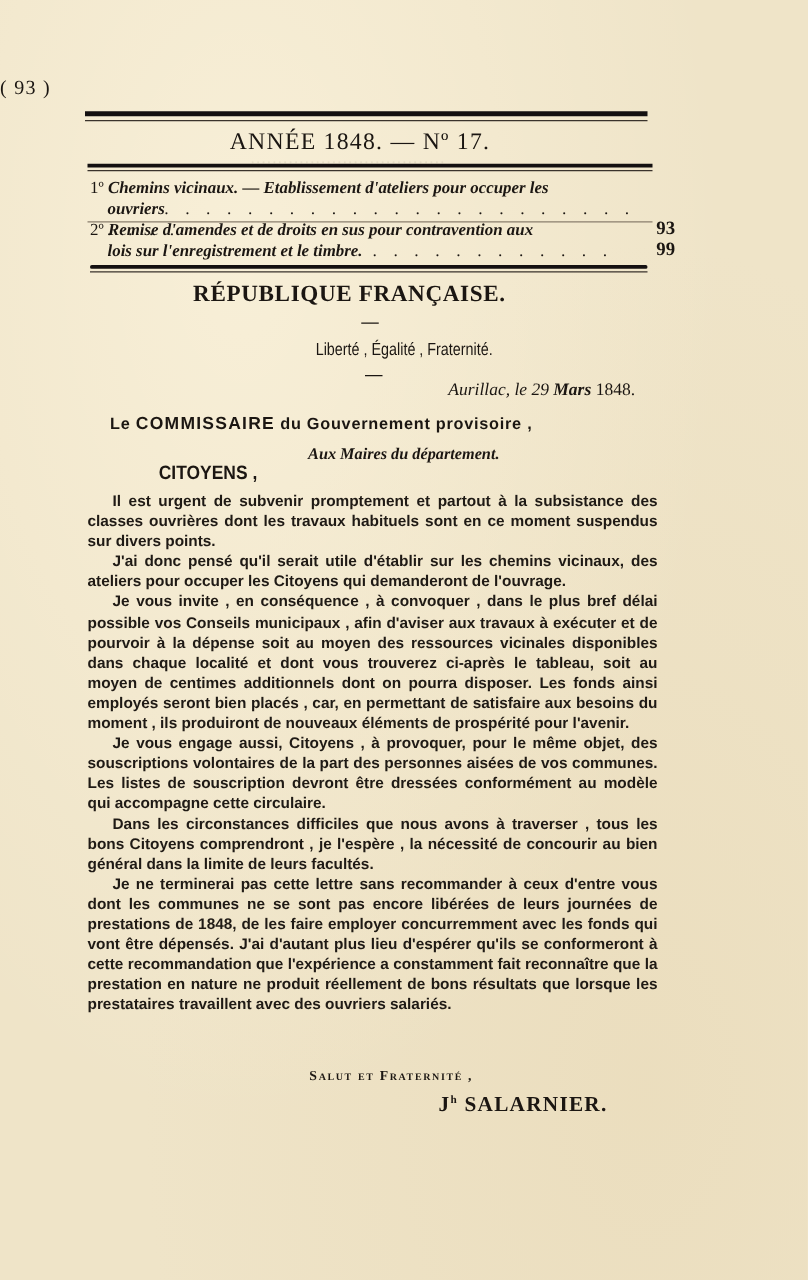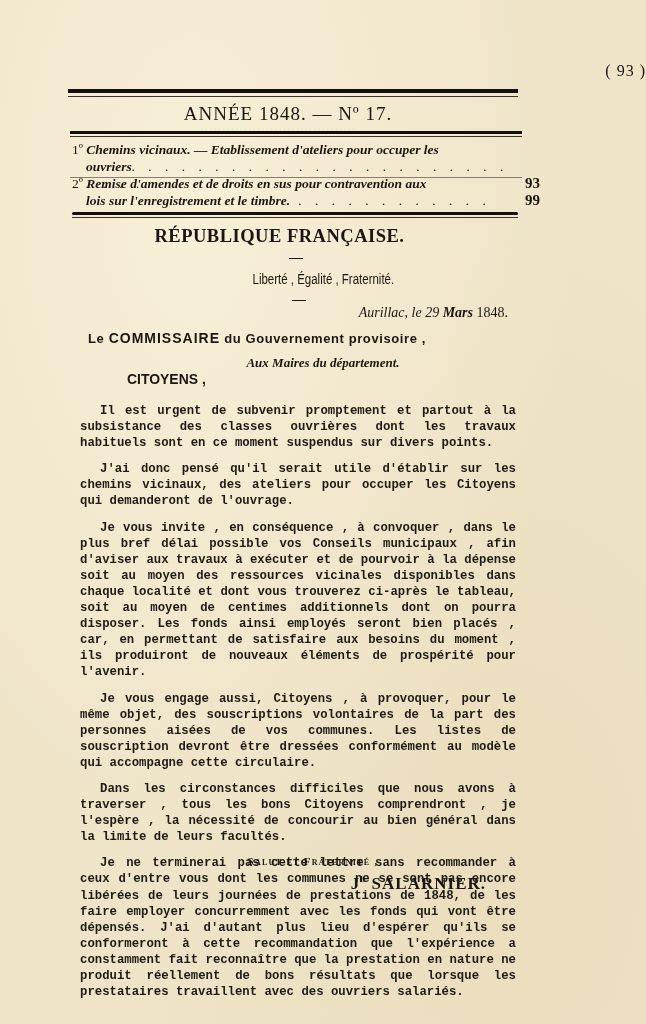--- a/index.html
+++ b/index.html
@@ -7,39 +7,39 @@
       width: 646px; height: 1024px;
       background: #efe4c8;
       background-image:
         radial-gradient(ellipse at 30% 20%, rgba(255,248,228,0.55), rgba(255,248,228,0) 60%),
         radial-gradient(ellipse at 80% 85%, rgba(230,214,178,0.45), rgba(230,214,178,0) 55%);
       position: relative; overflow: hidden;
       color: #1b1612;
       font-family: "Liberation Serif", "DejaVu Serif", serif;
     }
     .page { position: absolute; left: 0; top: 0; width: 646px; height: 1024px; }
-    .pagenum { position: absolute; top: 62px; left: 0; width: 646px; text-align: right; font-size: 16px; letter-spacing: 1px; }
+    .pagenum { position: absolute; top: 62px; left: 0; width: 646px; text-align: left; font-size: 16px; letter-spacing: 1px; }
     .rule { position: absolute; background: #141010; }
     .rule-thin { position: absolute; background: #3a332c; height: 1px; }
     .year { position: absolute; top: 103px; left: 0; width: 576px; text-align: center; font-size: 19px; font-weight: normal; letter-spacing: 1px; }
     .toc { position: absolute; left: 72px; width: 440px; font-style: italic; font-weight: bold; font-size: 13.5px; line-height: 17px; }
     .toc .num { font-style: normal; font-weight: normal; }
     .toc .page-ref { position: absolute; right: -28px; font-style: normal; font-weight: bold; font-size: 15px; }
     .toc .dots { letter-spacing: 5px; font-weight: normal; }
     .rep { position: absolute; top: 226px; left: 0; width: 559px; text-align: center; font-weight: bold; font-size: 18.5px; letter-spacing: 0.5px; }
     .dash { position: absolute; background: #1b1612; height: 1px; width: 14px; }
     .motto { position: absolute; top: 271px; left: 0; width: 646px; text-align: center; font-family: "Liberation Sans Narrow", "Liberation Sans", sans-serif; font-size: 14px; transform: scaleX(0.82); transform-origin: 325px 0; }
     .dateline { position: absolute; top: 305px; right: 138px; font-style: italic; font-size: 14px; }
     .dateline b { font-weight: bold; }
     .commissaire { position: absolute; top: 330px; left: 0; width: 514px; text-align: center; font-family: "Liberation Sans", sans-serif; font-weight: 900; font-size: 13px; letter-spacing: 0.6px; }
     .commissaire .big { font-size: 14px; letter-spacing: 1px; }
     .addressee { position: absolute; top: 355px; left: 0; width: 646px; text-align: center; font-style: italic; font-weight: bold; font-size: 13px; }
     .citoyens { position: absolute; top: 370px; left: 127px; font-family: "Liberation Sans", sans-serif; font-weight: bold; font-size: 15.5px; transform: scaleX(0.9); transform-origin: 0 0; }
     .body { position: absolute; top: 393px; left: 70px; width: 456px; font-family: "Liberation Sans", sans-serif; font-weight: bold; font-size: 12.3px; line-height: 16.1px; text-align: justify; color: #1f1a15; }
-    .body p { margin: 10px; text-indent: 20px; font-family: Liberation Mono, monospace; }
+    .body p { margin: 0; text-indent: 20px; }
     .closing { position: absolute; top: 855px; left: 0; width: 626px; text-align: center; font-family: "Liberation Serif", serif; font-weight: bold; font-size: 11px; letter-spacing: 1.3px; font-variant: small-caps; }
     .signature { position: absolute; top: 874px; right: 160px; font-family: "Liberation Serif", serif; font-weight: bold; font-size: 17px; letter-spacing: 1px; }
     .signature sup { font-size: 9px; }
     .bleed { position: absolute; color: rgba(90,80,60,0.09); font-family: "Liberation Serif", serif; font-size: 13px; }
   </style>
 </head>
 <body>
 
 <div class="page">
 

